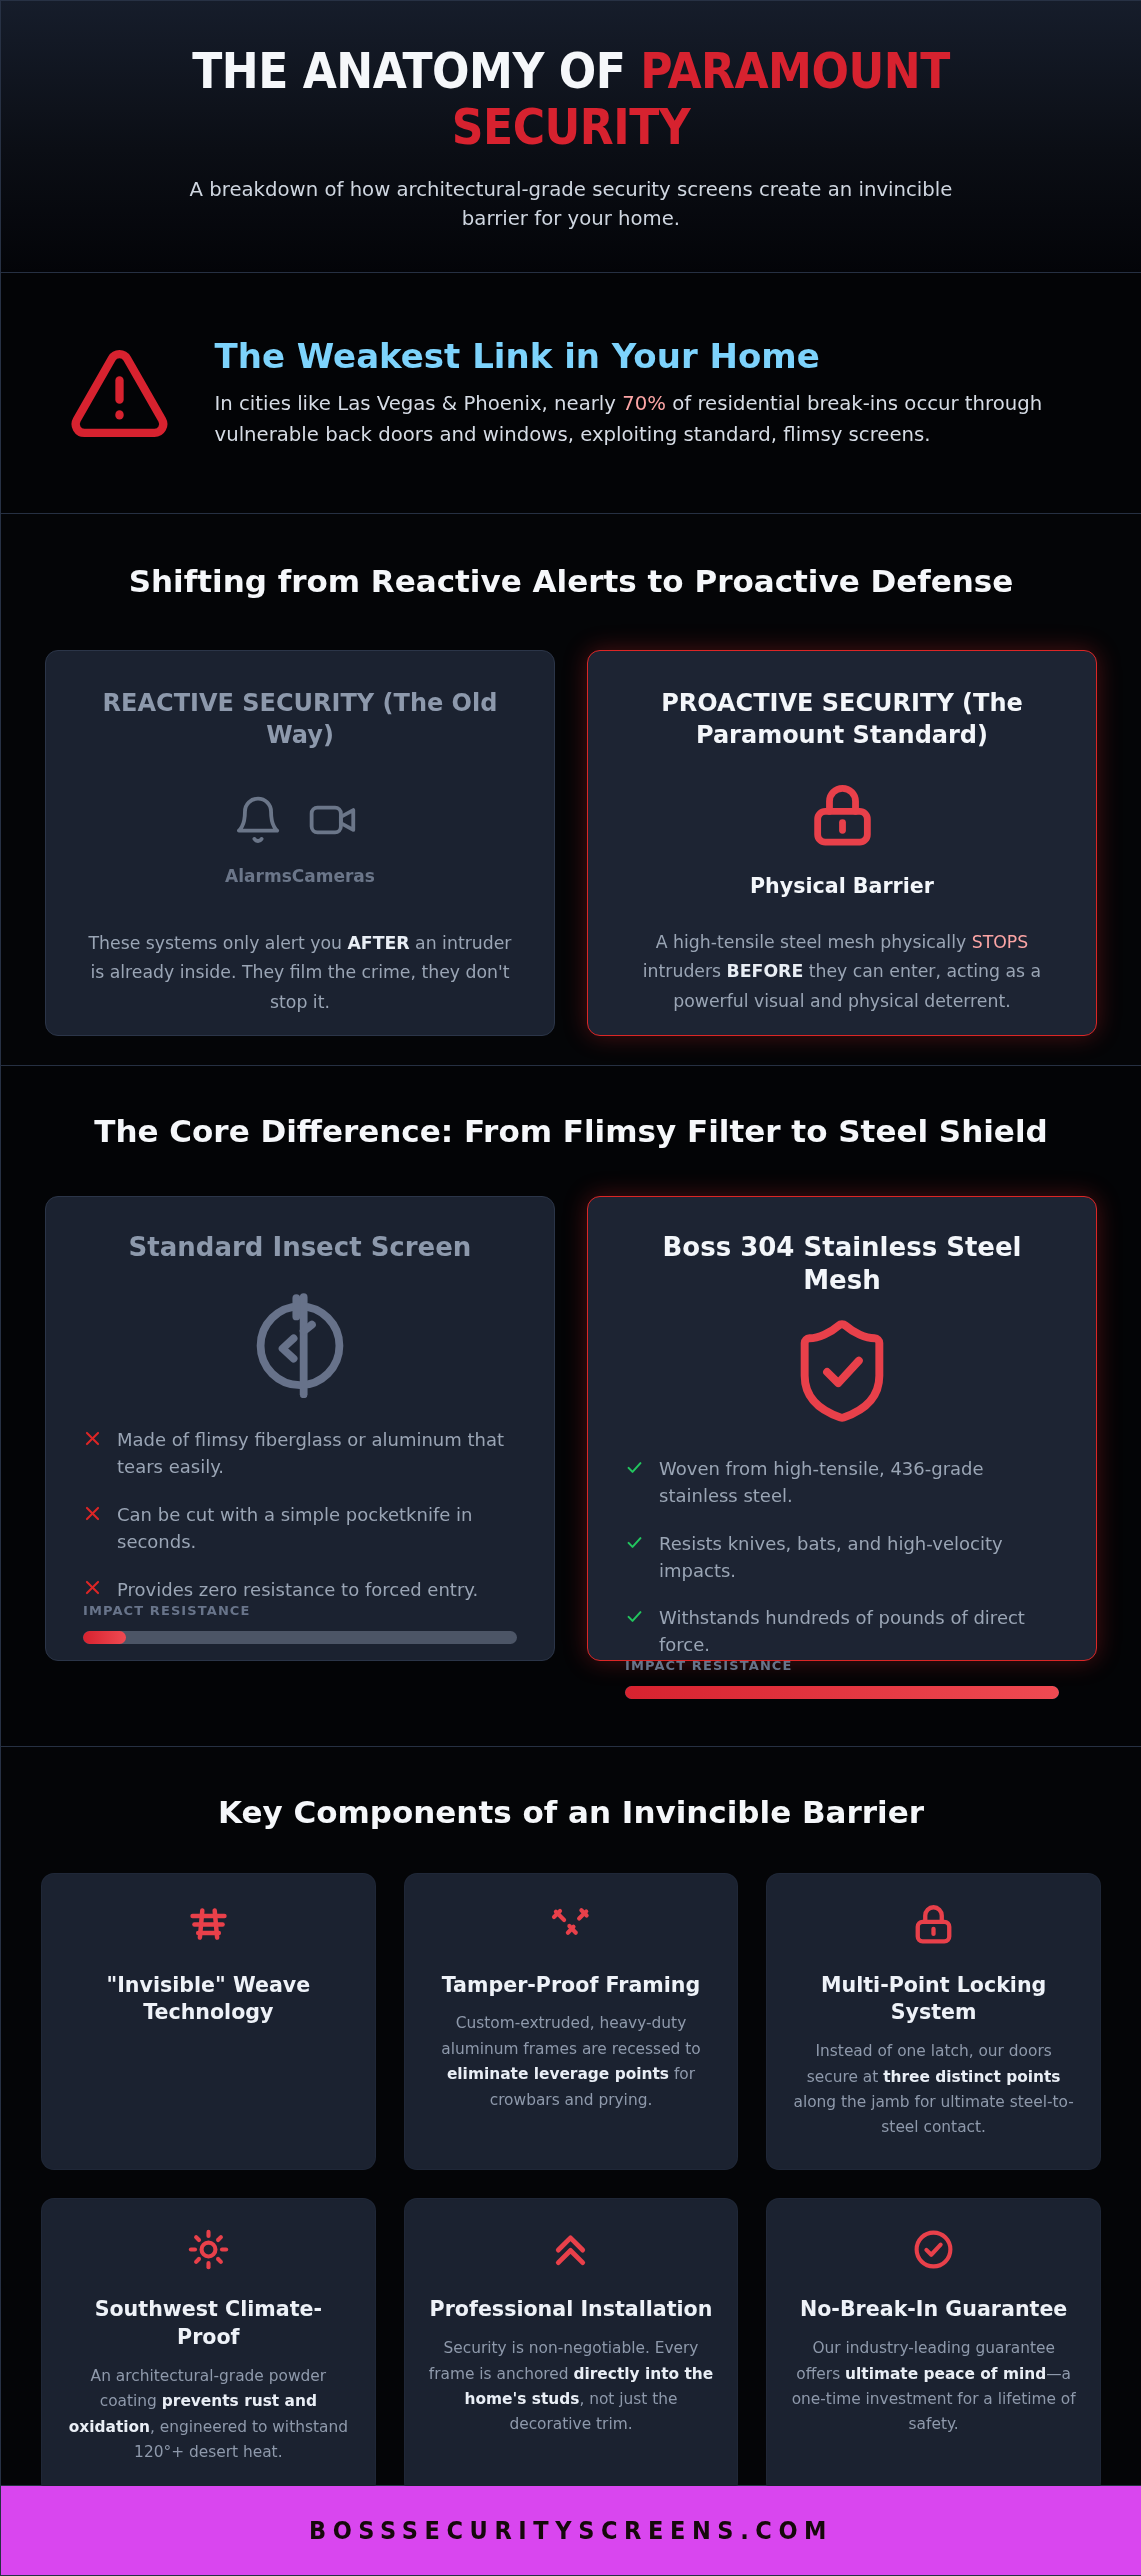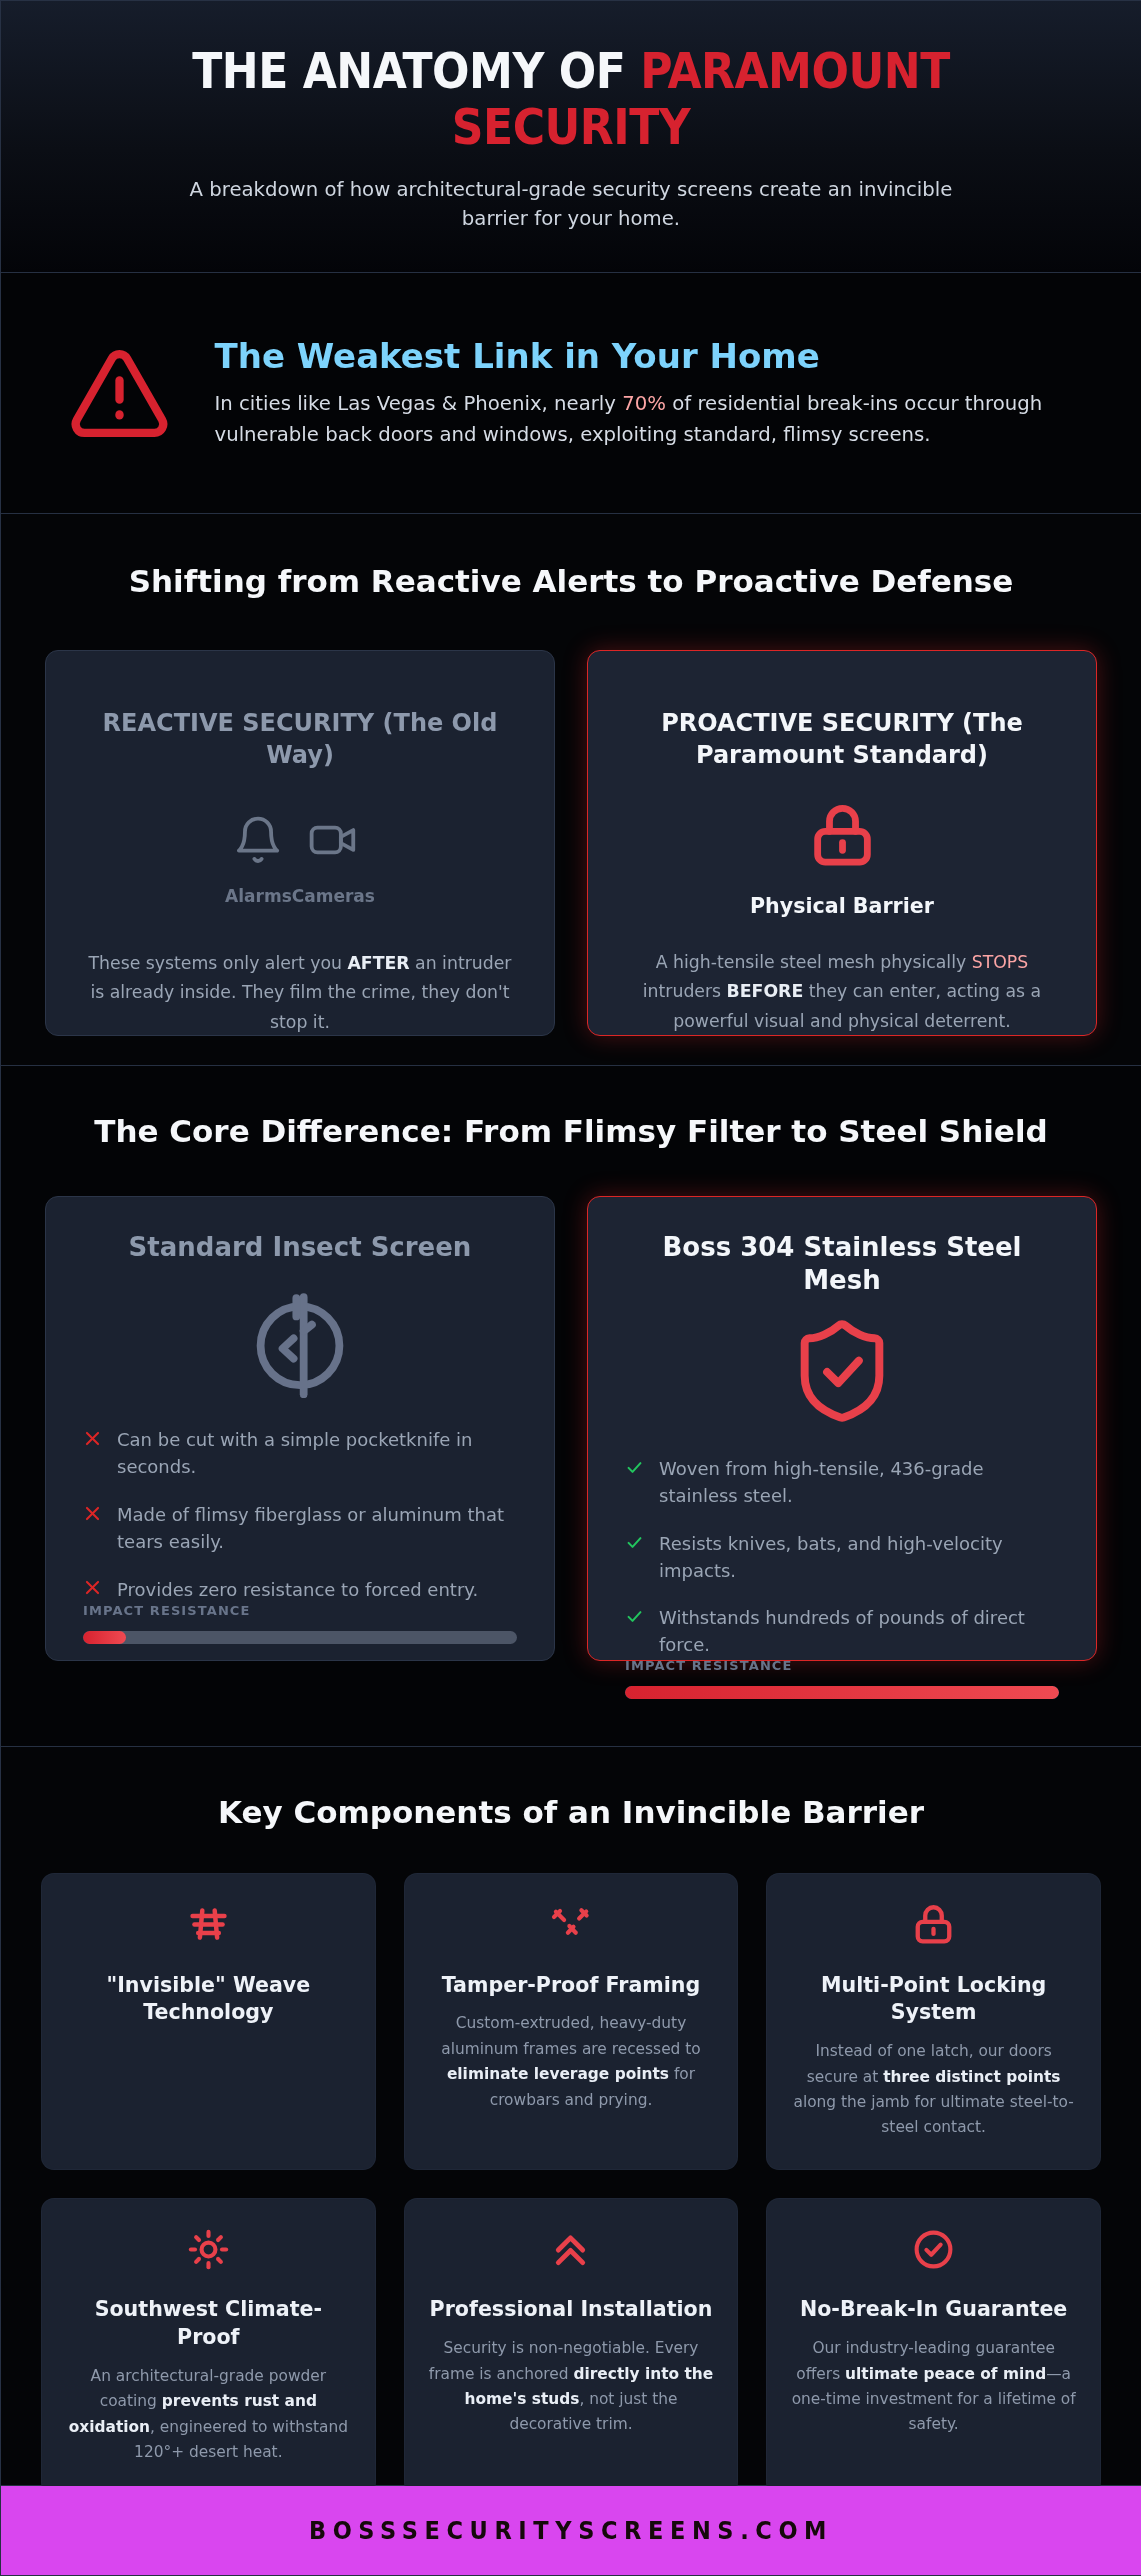--- a/index.html
+++ b/index.html
@@ -32,21 +32,21 @@
 
   
   .section-heading { text-align:center; font-size:31px; font-weight:800; color:#f5f7fa; }
   .two-col { display:flex; gap:32px; padding:0 45px; }
   .card { background:#1b2230; border-radius:13px; border:0.9px solid #2b3548; }
   .red-card { border:1.9px solid #dc2626; box-shadow:0 0 24px rgba(220,38,38,.33); background:#1d2433; }
 
   
   .shift { height:557px; padding-top:49px; background:#040507; border-bottom:0.9px solid #263042; }
   .shift .two-col { margin-top:51px; }
-  .shift .card { flex:1; height:386px; padding:56px 37px; text-align:center; }
+  .shift .card { flex:1; height:386px; padding:36px 37px; text-align:center; }
   .shift .card h3 { font-size:24px; line-height:1.35; font-weight:800; }
   .reactive h3 { color:#8d99ac; }
   .proactive h3 { color:#f3f6fa; }
   .react-icons { display:flex; justify-content:center; margin-top:41px; }
   .react-icon { color:#6b7689; }
   .react-icon svg { width:54px; height:54px; }
   .react-icon .lbl { display:block; margin-top:15px; font-size:17px; font-weight:700; color:#6b7689; }
   .reactive .body { margin-top:43px; }
   .card .body { font-size:17.3px; line-height:1.7; color:#9aa5b5; }
   .proactive .lock { color:#e8404a; margin-top:28px; }
@@ -181,30 +181,30 @@
           </svg>
         </span>
         <ul class="feat-list">
           <li>
             <span class="mark x ic">
               <svg viewBox="0 0 24 24" fill="none" stroke="currentColor" stroke-width="2.6" stroke-linecap="round">
                   <line x1="5" y1="5" x2="19" y2="19"></line>
                   <line x1="19" y1="5" x2="5" y2="19"></line>
                 </svg>
             </span>
-            <span>Can be cut with a simple pocketknife in seconds.</span>
+            <span>Made of flimsy fiberglass or aluminum that tears easily.</span>
           </li>
           <li>
             <span class="mark x ic">
               <svg viewBox="0 0 24 24" fill="none" stroke="currentColor" stroke-width="2.6" stroke-linecap="round">
                   <line x1="5" y1="5" x2="19" y2="19"></line>
                   <line x1="19" y1="5" x2="5" y2="19"></line>
                 </svg>
             </span>
-            <span>Made of flimsy fiberglass or aluminum that tears easily.</span>
+            <span>Can be cut with a simple pocketknife in seconds.</span>
           </li>
           <li>
             <span class="mark x ic">
               <svg viewBox="0 0 24 24" fill="none" stroke="currentColor" stroke-width="2.6" stroke-linecap="round">
                   <line x1="5" y1="5" x2="19" y2="19"></line>
                   <line x1="19" y1="5" x2="5" y2="19"></line>
                 </svg>
             </span>
             <span>Provides zero resistance to forced entry.</span>
           </li>

